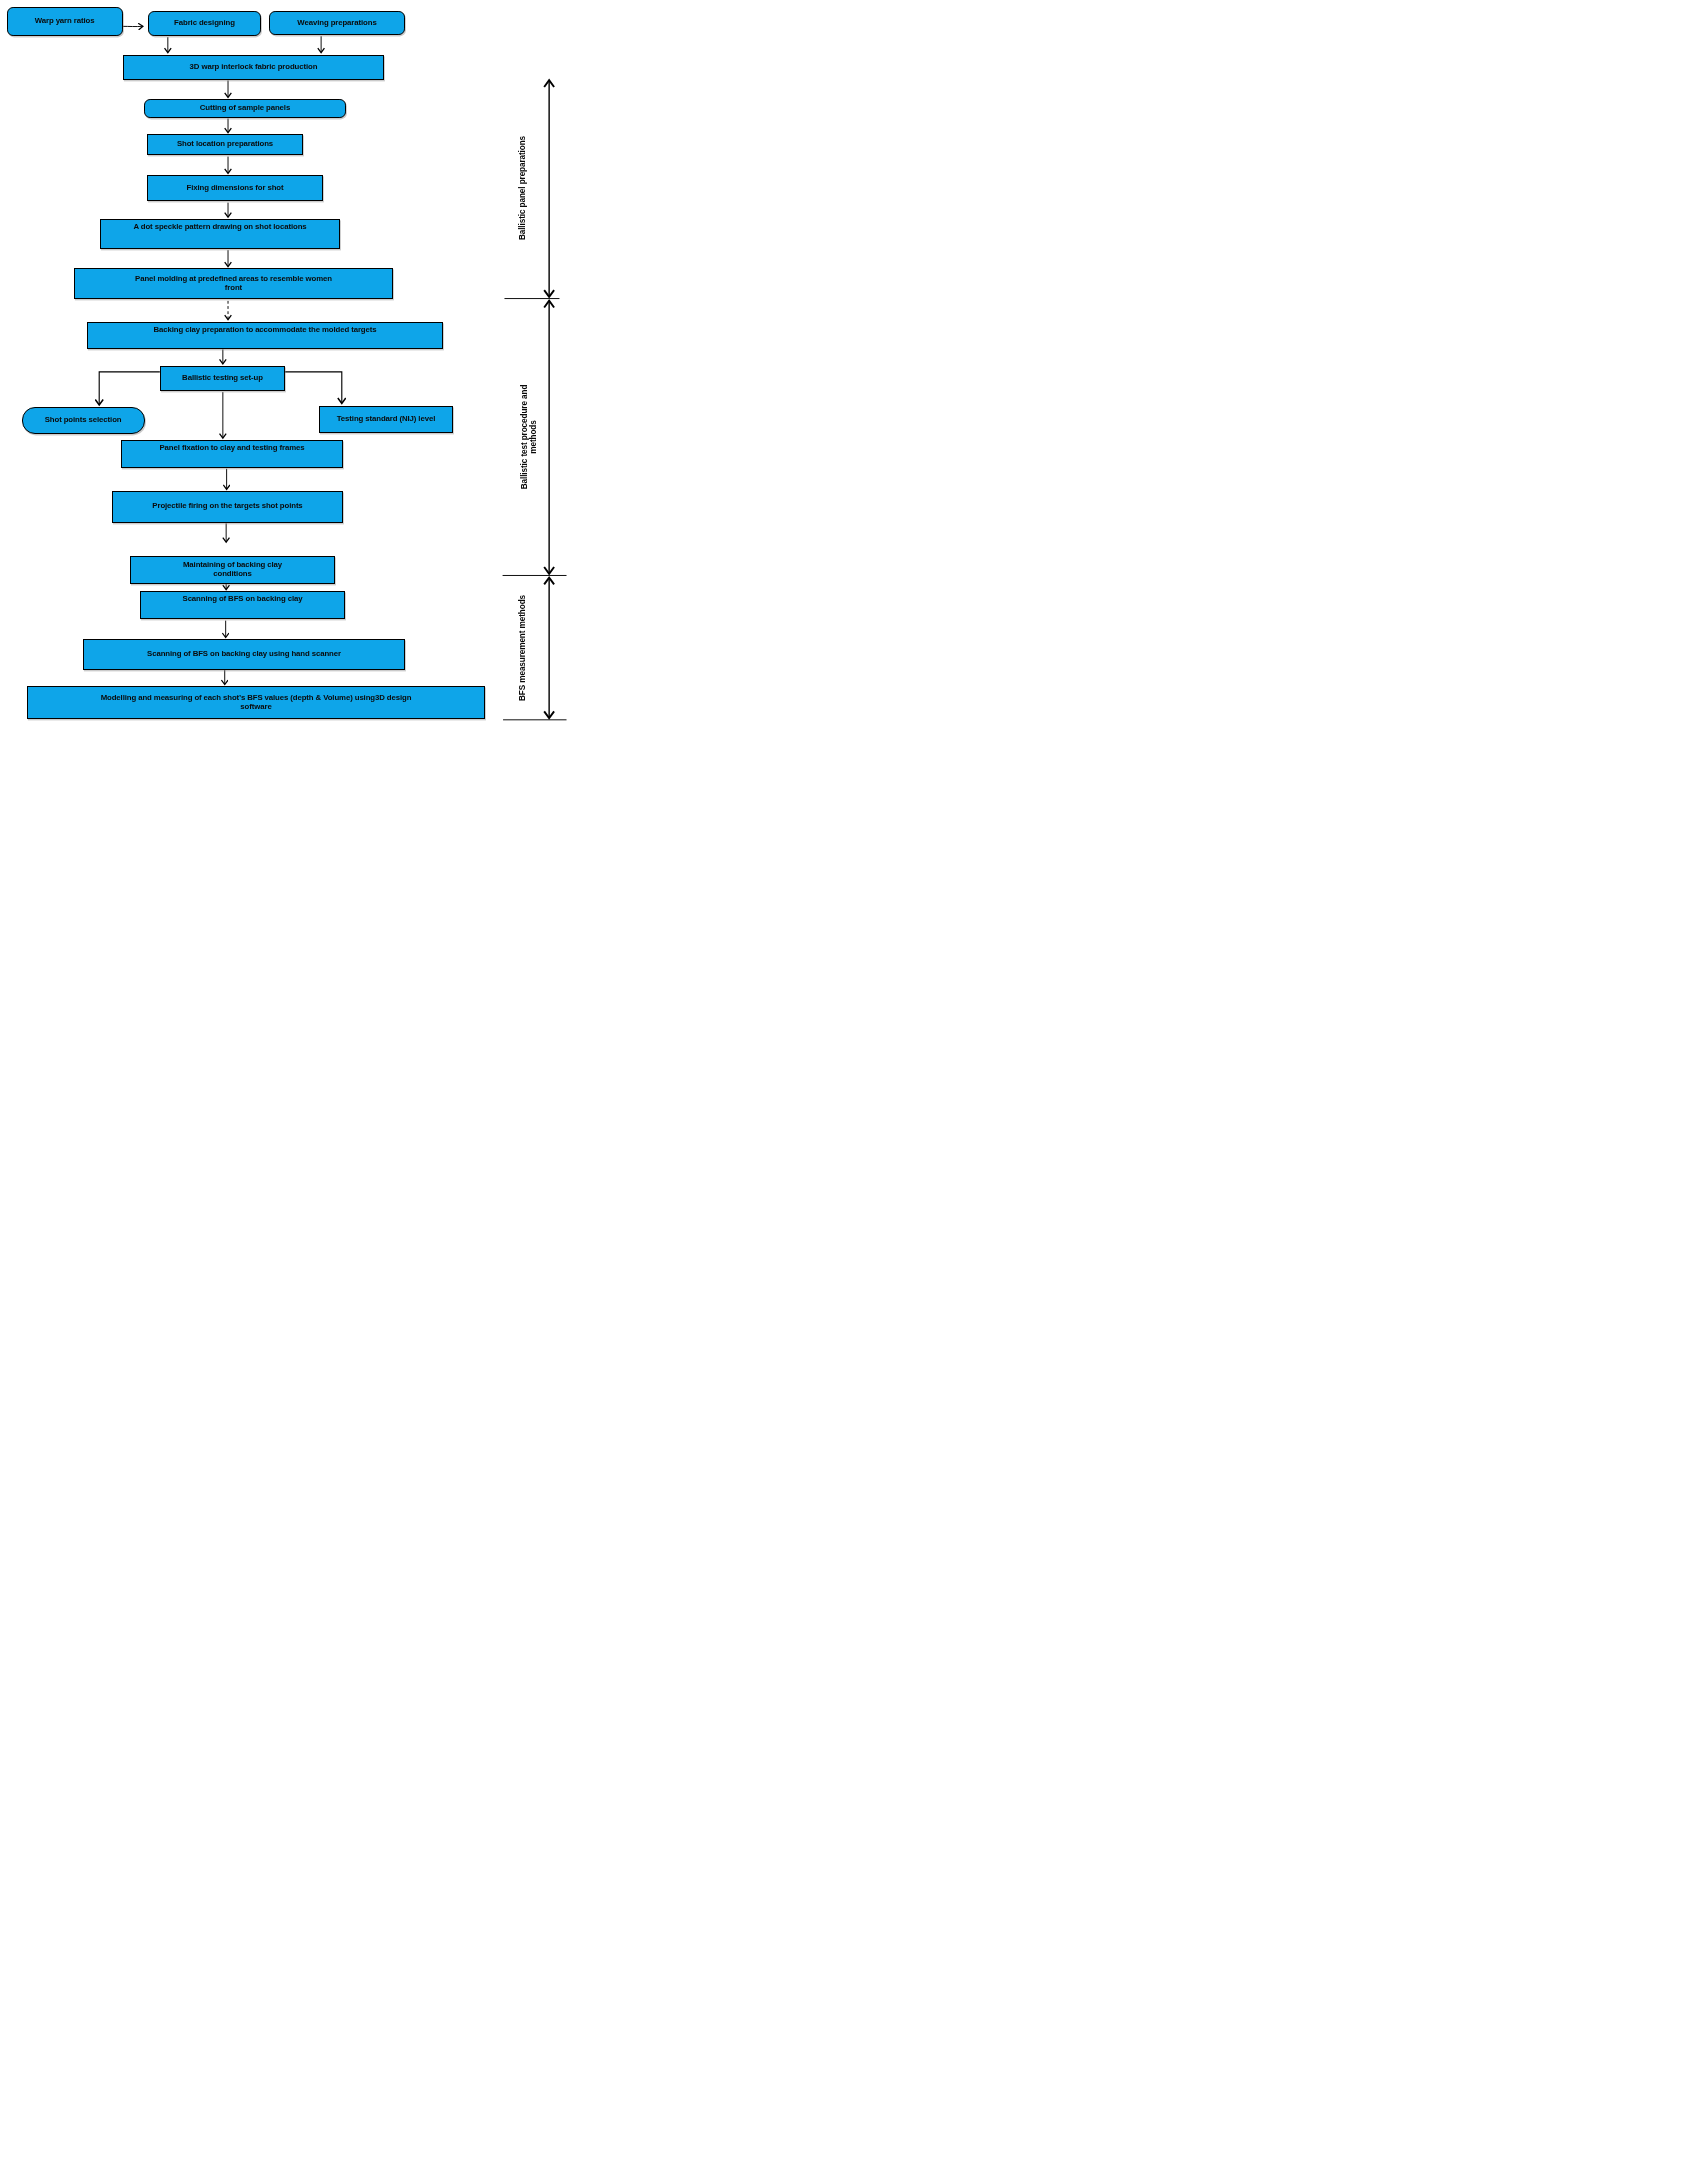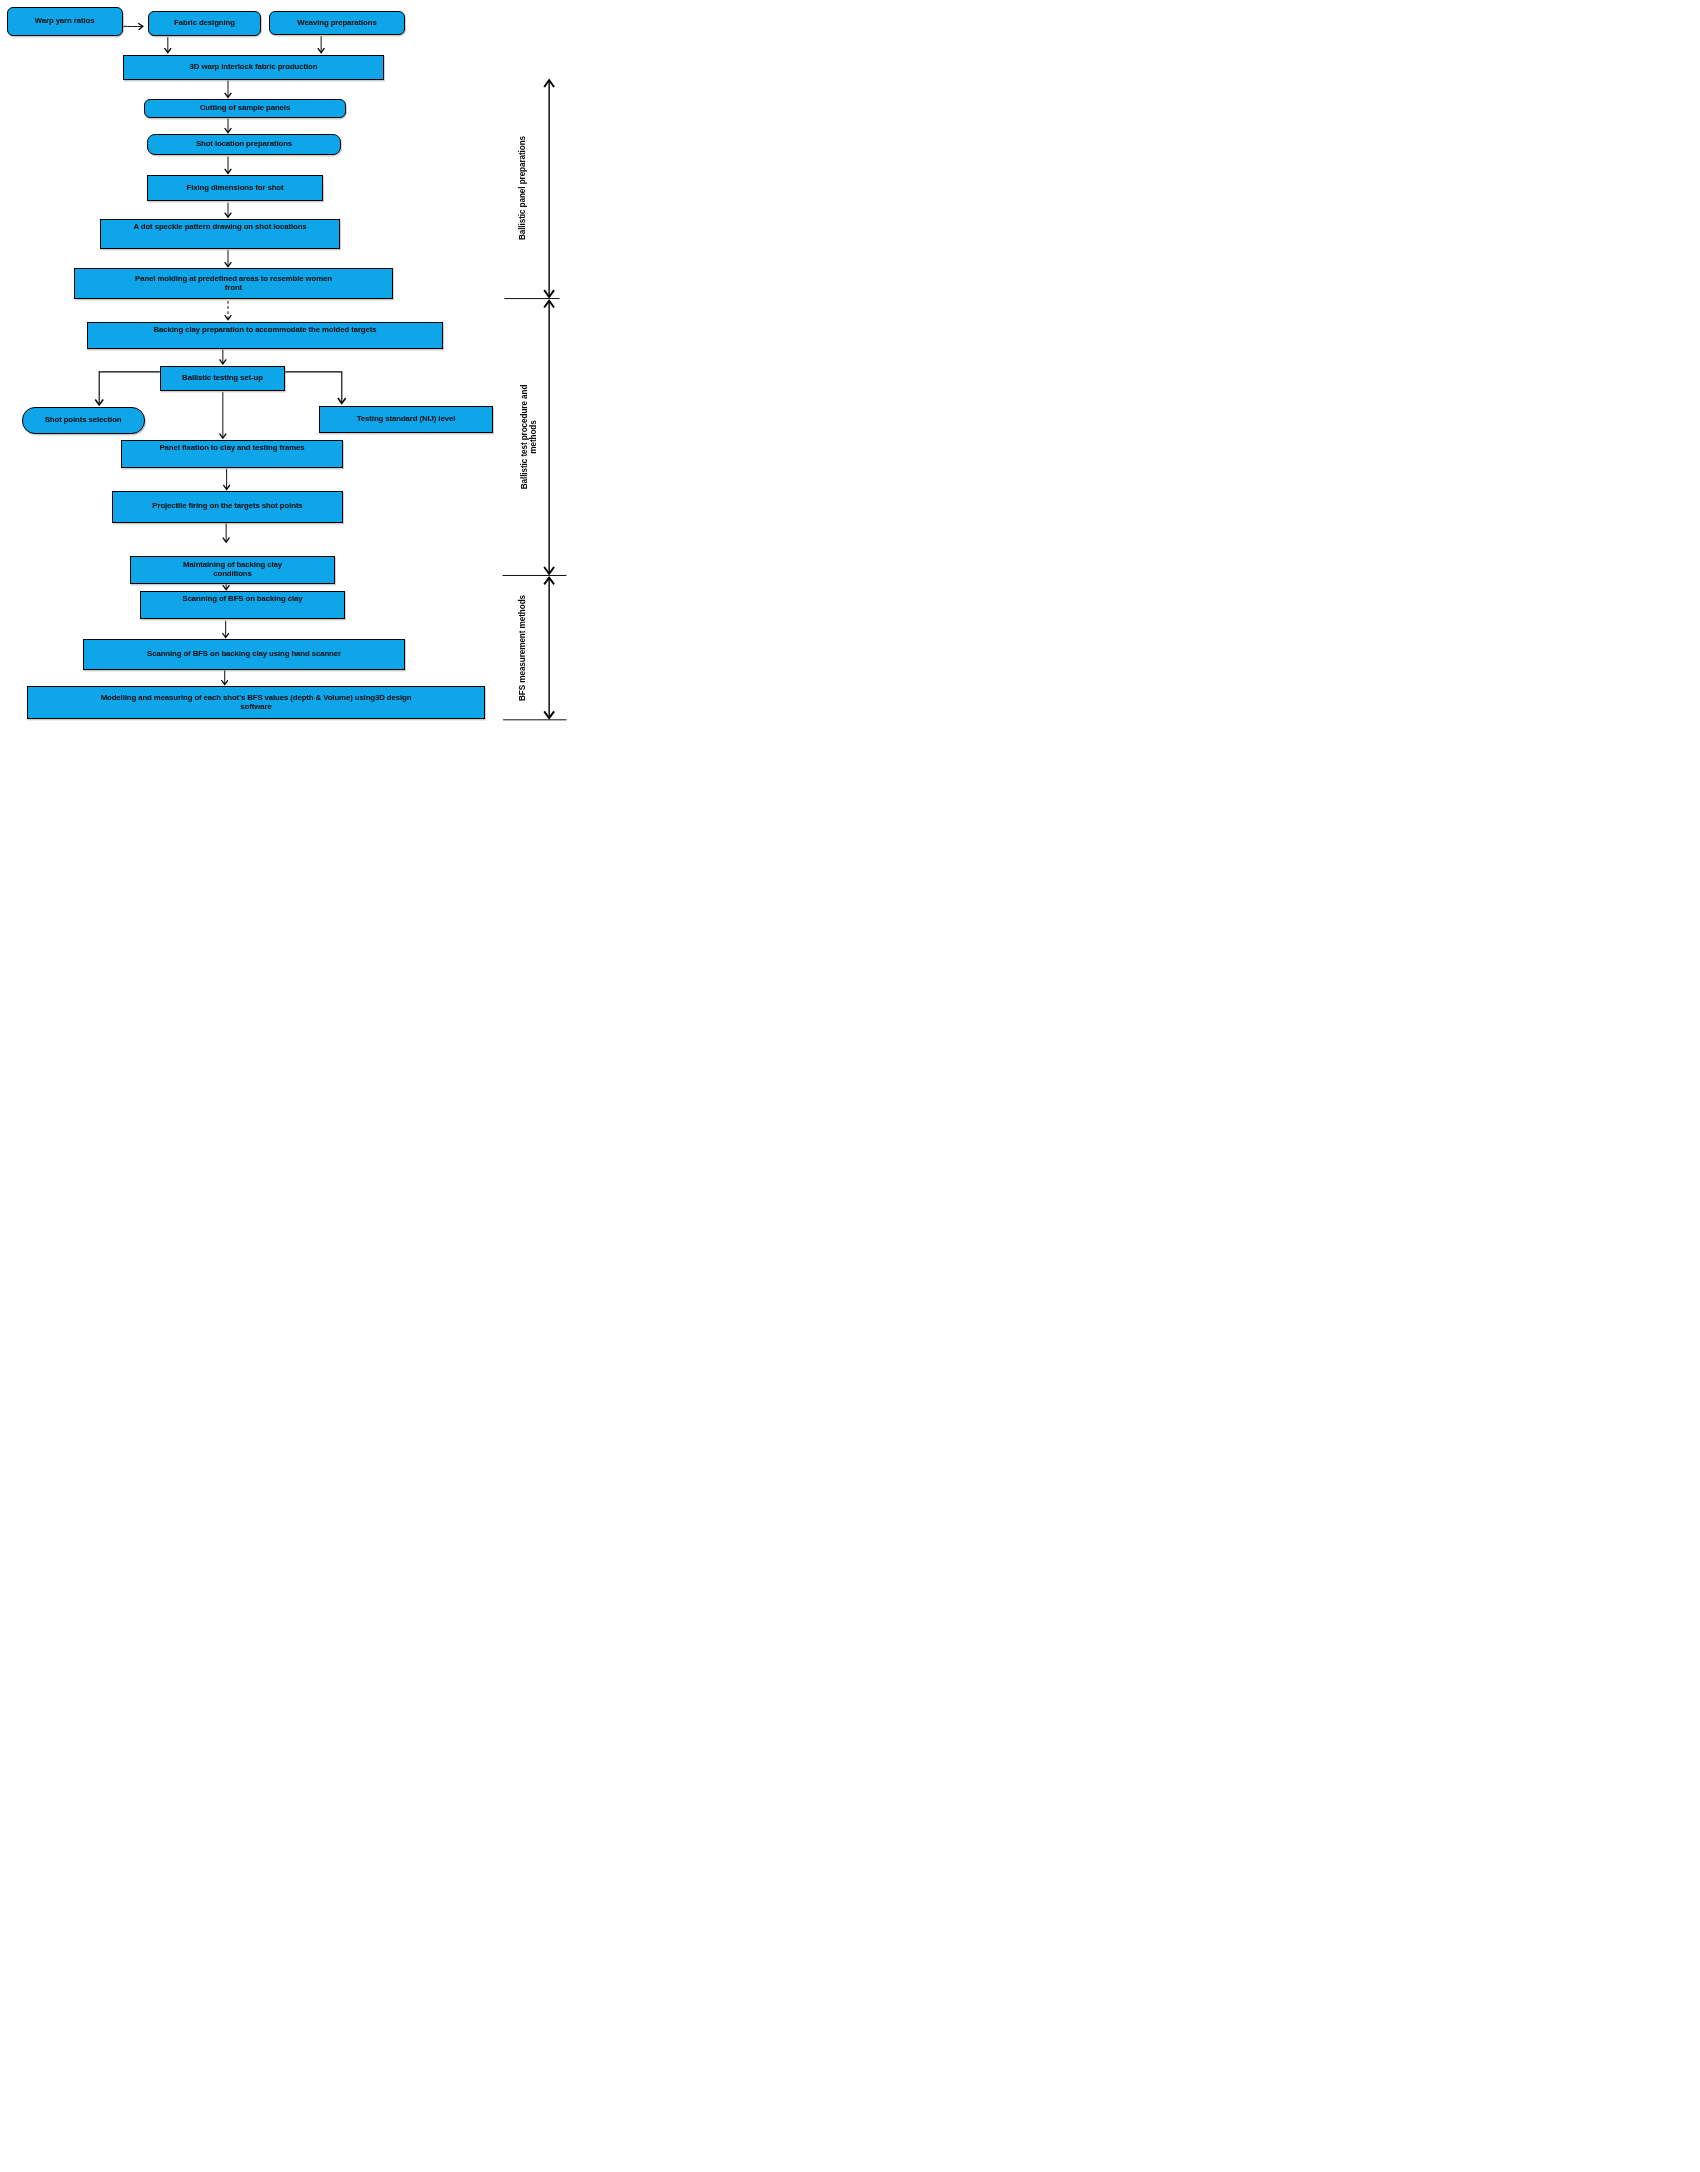--- a/index.html
+++ b/index.html
@@ -19,28 +19,28 @@
   .box.r{border-radius:6.1px;}
   .box.va-top{align-items:flex-start;padding-top:3.3px;}
   .box span{display:inline-block;}
   .mw460{max-width:216px}.mw345{max-width:162px}.mw250{max-width:118px}.mw720{max-width:338px}
   
   .b0{left:6.6px;top:6.6px;width:116px;height:29px;}
   .b1{left:148px;top:11.3px;width:113px;height:25px;}
   .b2{left:269px;top:11.3px;width:136px;height:24px;}
   .b3{left:123px;top:55px;width:261px;height:25px;}
   .b4{left:144px;top:99px;width:202px;height:19px;}
-  .b5{left:147px;top:134px;width:194px;height:21px;border-radius:8px;}
+  .b5{left:147px;top:134px;width:156px;height:21px;}
   .b6{left:147px;top:175px;width:176px;height:26px;}
   .b7{left:100px;top:219px;width:240px;height:30px;}
   .b8{left:74px;top:268px;width:319px;height:31px;}
   .b9{left:87px;top:322px;width:356px;height:27px;}
   .b10{left:160px;top:366px;width:125px;height:25.4px;}
   .b11{left:21.6px;top:407px;width:123px;height:27px;border-radius:13px;}
-  .b12{left:319px;top:406px;width:174px;height:27px;}
+  .b12{left:319px;top:406px;width:134px;height:27px;}
   .b13{left:121px;top:440px;width:222px;height:28px;}
   .b14{left:112px;top:491px;width:231px;height:31.5px;}
   .b15{left:130px;top:556px;width:205px;height:28px;}
   .b16{left:140px;top:591px;width:205px;height:28px;}
   .b17{left:83px;top:639px;width:322px;height:31px;}
   .b18{left:0;top:686px;width:458px;height:33px;margin-left:27px;}
   .vlabel{
     position:absolute;z-index:2;font-weight:700;font-size:8.2px;line-height:1.12;
     text-align:center;white-space:nowrap;letter-spacing:-0.1px;
     transform:translate(-50%,-50%) rotate(-90deg);

